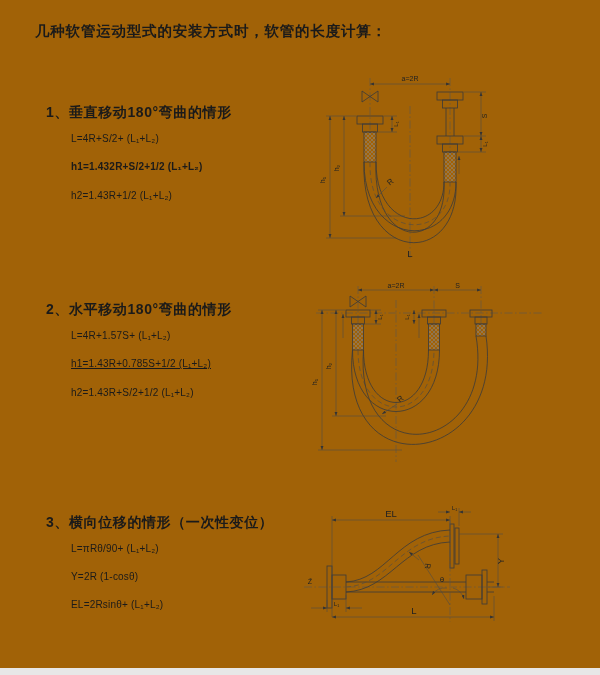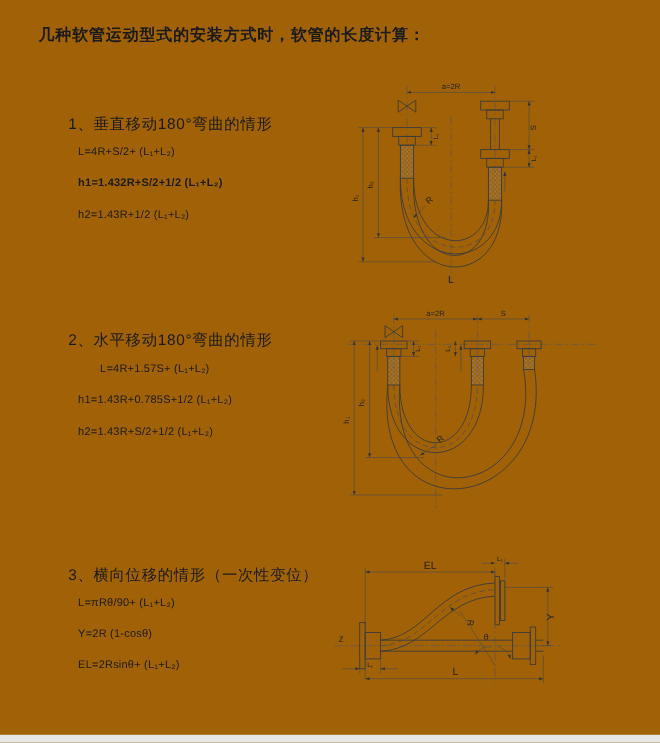--- a/index.html
+++ b/index.html
@@ -1,21 +1,21 @@
 <!DOCTYPE html>
 <html><head>
 <meta charset="utf-8">
 <style>
   html,body{margin:0;padding:0;}
   body{width:600px;height:675px;background:#fdfdfd;position:relative;overflow:hidden;
        font-family:"Liberation Sans","DejaVu Sans",sans-serif;color:#1a1a1a;}
   .page{position:absolute;inset:0;background:#a16207;}
   .scan-edge{position:absolute;left:0;right:0;bottom:0;height:7px;background:#e7e7e7;}
   .title{position:absolute;left:35px;top:22px;font-size:14.5px;font-weight:bold;letter-spacing:0.8px;}
-  .sec-head{position:absolute;font-size:14px;font-weight:normal;letter-spacing:0.6px;margin-left:16px;}
+  .sec-head{position:absolute;font-size:14px;font-weight:bold;letter-spacing:0.6px;}
   .formula{position:absolute;font-size:10px;font-weight:normal;letter-spacing:0.2px;}
   svg{position:absolute;overflow:visible;}
   svg .ln{stroke:#3a3a3a;fill:none;stroke-width:0.8;}
   svg .thin{stroke:#4a4a4a;fill:none;stroke-width:0.55;}
   svg .cl{stroke:#555;fill:none;stroke-width:0.55;stroke-dasharray:8 2.5 1.5 2.5;}
   svg .dash{stroke:#4a4a4a;fill:none;stroke-width:0.6;stroke-dasharray:5 3;}
   svg .hatchbox{stroke:#3a3a3a;stroke-width:0.8;}
   svg text{font-family:"Liberation Sans","DejaVu Sans",sans-serif;fill:#222;}
   .t7{font-size:7px;} .t6{font-size:6px;} .t8{font-size:8px;} .t9{font-size:9.5px;}
 </style>
@@ -25,22 +25,22 @@
 <div class="page">
 
   <div class="title">几种软管运动型式的安装方式时，软管的长度计算：</div>
 
   <div class="sec-head" style="left:46px;top:104px;">1、垂直移动180°弯曲的情形</div>
   <div class="formula" style="left:71px;top:133px;">L=4R+S/2+ (L₁+L₂)</div>
   <div class="formula" style="left:71px;top:161px;font-weight:bold;">h1=1.432R+S/2+1/2 (L₁+L₂)</div>
   <div class="formula" style="left:71px;top:190px;">h2=1.43R+1/2 (L₁+L₂)</div>
 
   <div class="sec-head" style="left:46px;top:301px;">2、水平移动180°弯曲的情形</div>
-  <div class="formula" style="left:71px;top:330px;margin-left:20px;">L=4R+1.57S+ (L₁+L₂)</div>
-  <div class="formula" style="left:71px;top:358px;">h1=1.43R+0.785S+1/2 (L₁+L₂)</div>
+  <div class="formula" style="left:71px;top:330px;">L=4R+1.57S+ (L₁+L₂)</div>
+  <div class="formula" style="left:71px;top:358px;text-decoration:underline;">h1=1.43R+0.785S+1/2 (L₁+L₂)</div>
   <div class="formula" style="left:71px;top:387px;">h2=1.43R+S/2+1/2 (L₁+L₂)</div>
 
   <div class="sec-head" style="left:46px;top:514px;">3、横向位移的情形（一次性变位）</div>
   <div class="formula" style="left:71px;top:543px;">L=πRθ/90+ (L₁+L₂)</div>
   <div class="formula" style="left:71px;top:571px;">Y=2R (1-cosθ)</div>
   <div class="formula" style="left:71px;top:599px;">EL=2Rsinθ+ (L₁+L₂)</div>
 
   <svg style="left:310px;top:70px;" width="212" height="192" viewBox="0 0 212 192">
     <defs>
       <marker id="ar1" viewBox="0 0 10 10" refX="9" refY="5" markerWidth="8" markerHeight="8" orient="auto-start-reverse">

